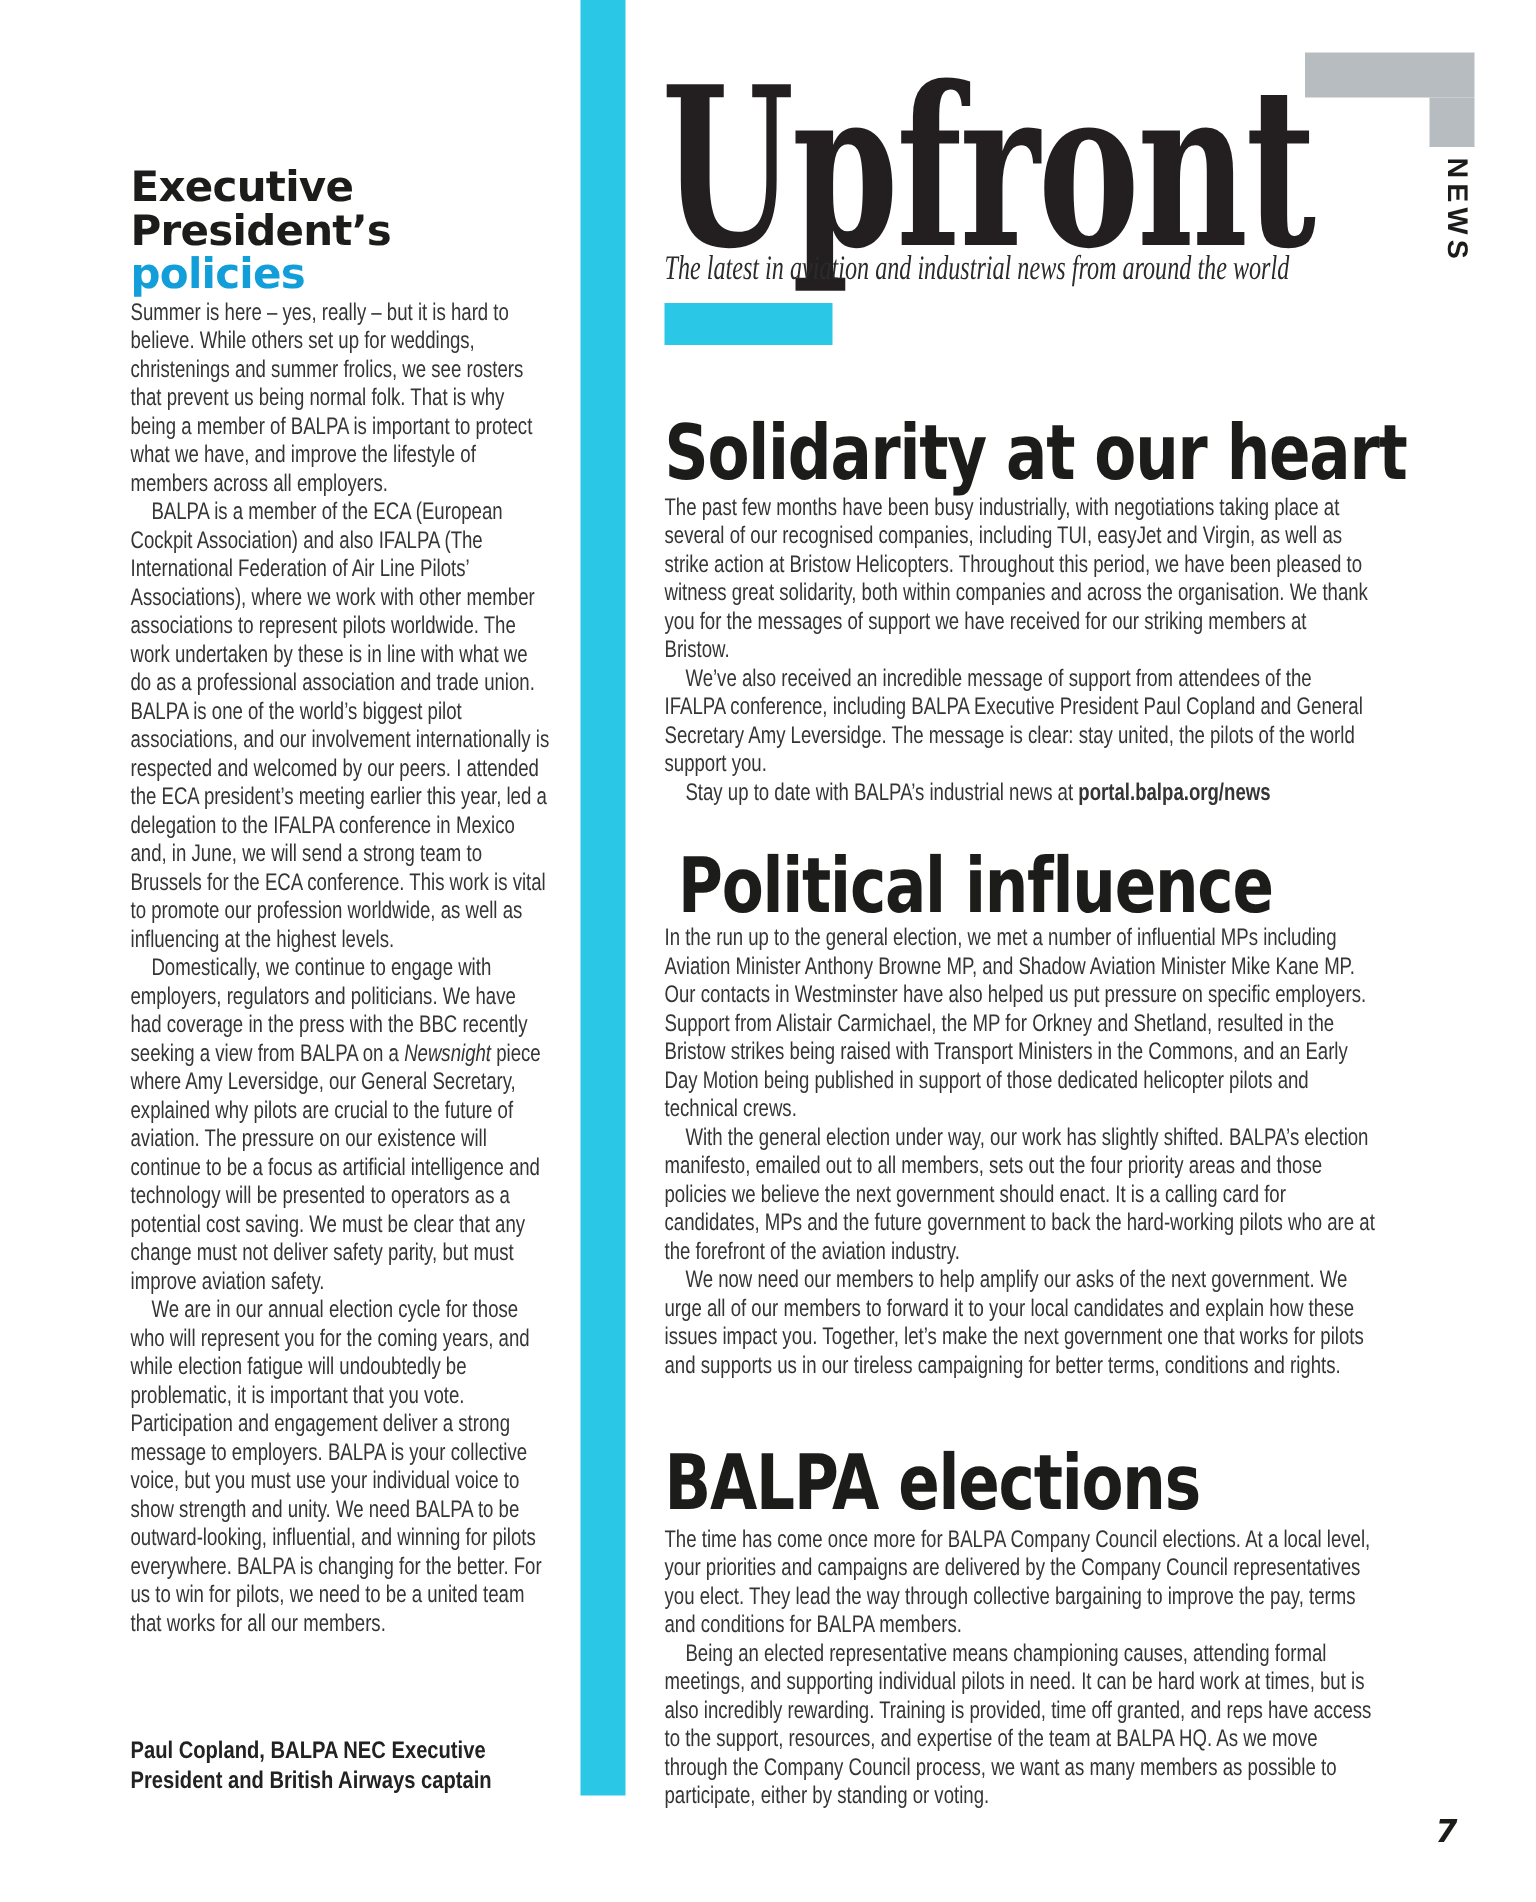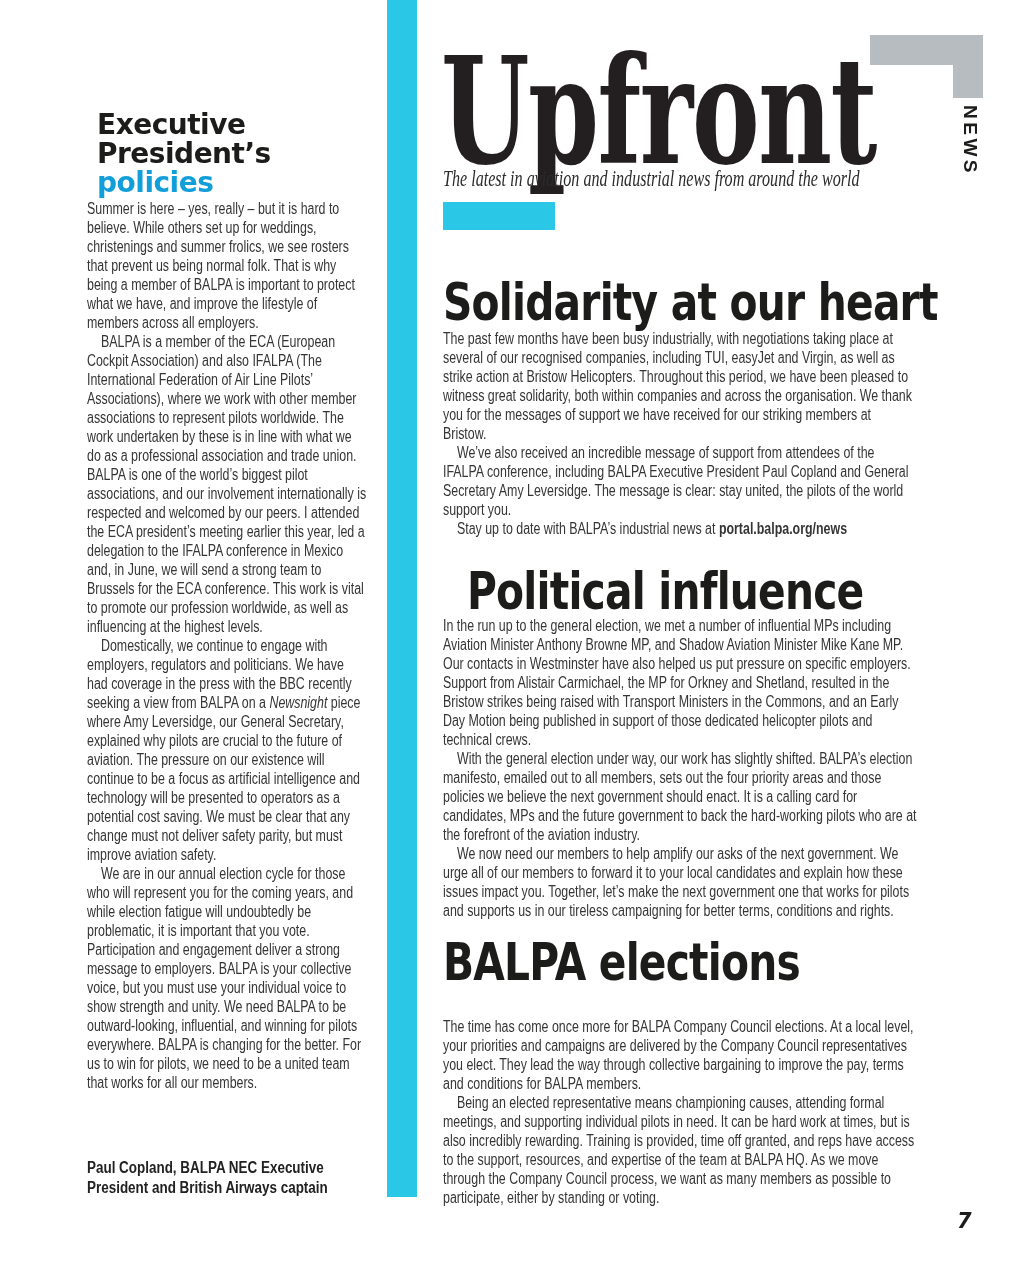--- a/index.html
+++ b/index.html
@@ -7,21 +7,21 @@
     position:relative; width:1024px; height:1268px;
     background:#ffffff; overflow:hidden;
     font-family:"Liberation Sans", sans-serif;
     color:#353535;
   }
   .abs { position:absolute; }
   .sq { display:inline-block; transform-origin:0 0; white-space:nowrap; }
 
   
   #left-heading {
-    left:97px; top:110px;
+    left:87px; top:110px;
     font-family:"DejaVu Sans", sans-serif;
     font-weight:bold; font-size:28px; line-height:29px;
     color:#1c1c1a; letter-spacing:-0.5px;
   }
   #left-heading .hl { display:block; }
   #left-heading .welcome { color:var(--welcome-blue,#129fd9); }
 
   .copy {
     font-size:16px; line-height:19px;
     transform:scaleX(0.775); transform-origin:0 0;
@@ -74,23 +74,23 @@
   
   .section-heading {
     font-family:"DejaVu Sans", sans-serif;
     font-weight:bold; font-size:51px; line-height:1;
     color:#1c1c1a; letter-spacing:-1px;
   }
   .section-heading .sq { transform:scaleX(0.80); }
 
   #h-solidarity { left:443px; top:277px; }
   #c-solidarity { left:443px; top:329px; width:612px; }
-  #h-political  { left:467px; top:566px; }
+  #h-political  { left:452px; top:566px; }
   #c-political  { left:443px; top:616px; width:612px; }
-  #h-elections  { left:443px; top:937px; }
+  #h-elections  { left:443px; top:964px; }
   #c-elections  { left:443px; top:1017px; width:612px; }
 
   #page-number {
     left:957px; top:1209px;
     font-family:"DejaVu Sans", sans-serif;
     font-weight:bold; font-style:italic;
     font-size:21px; line-height:24px; color:#1c1c1a;
   }
 </style>
 </head>

